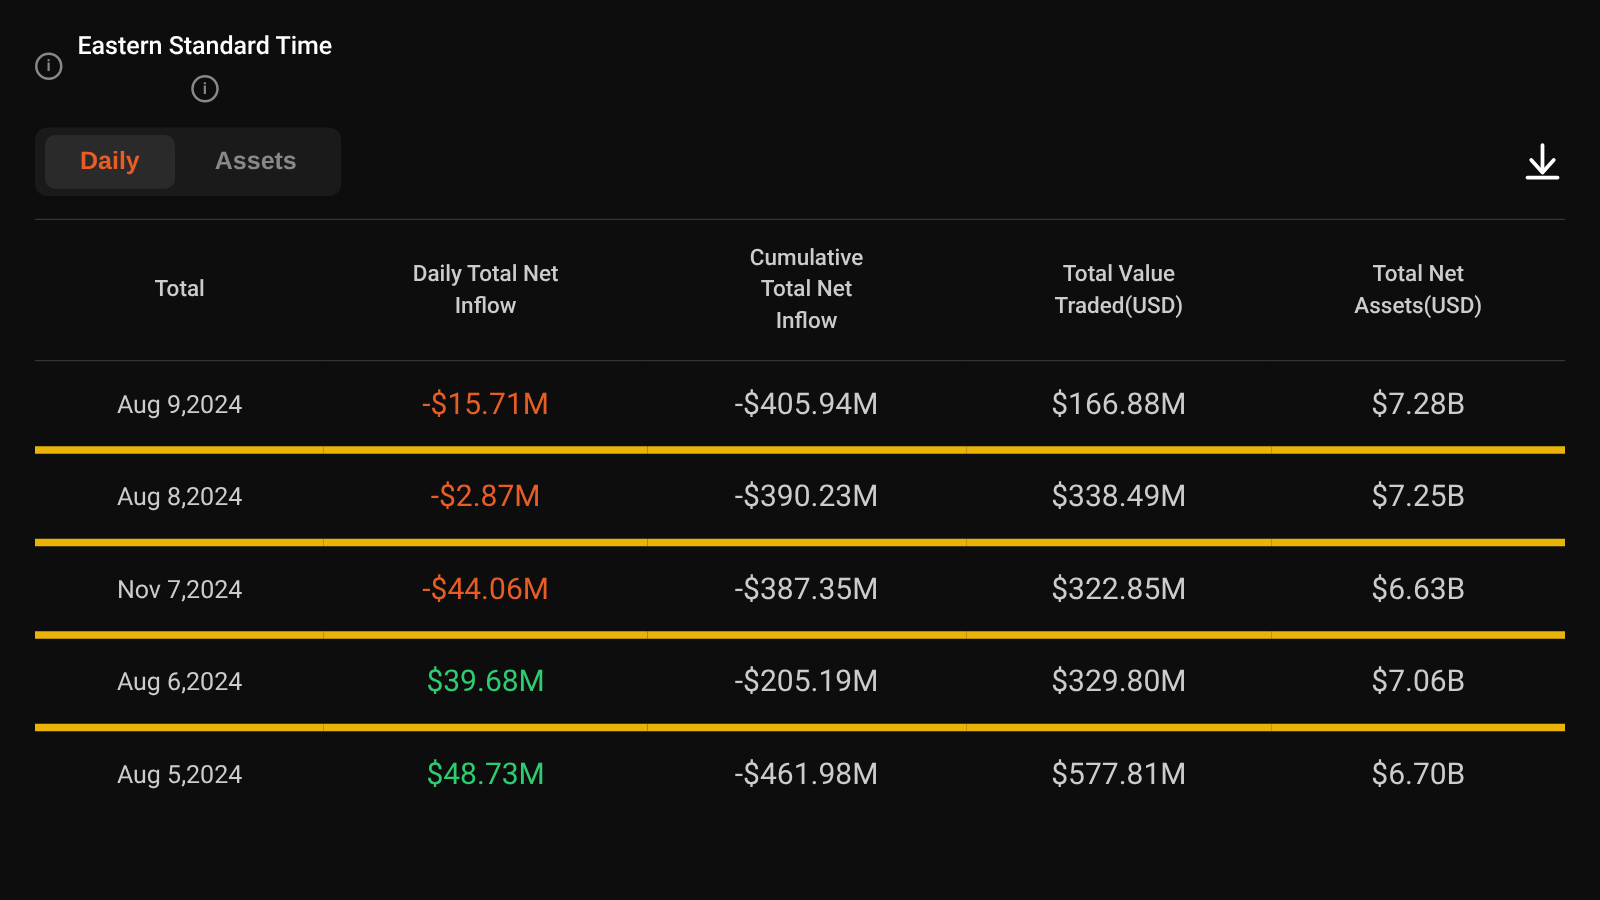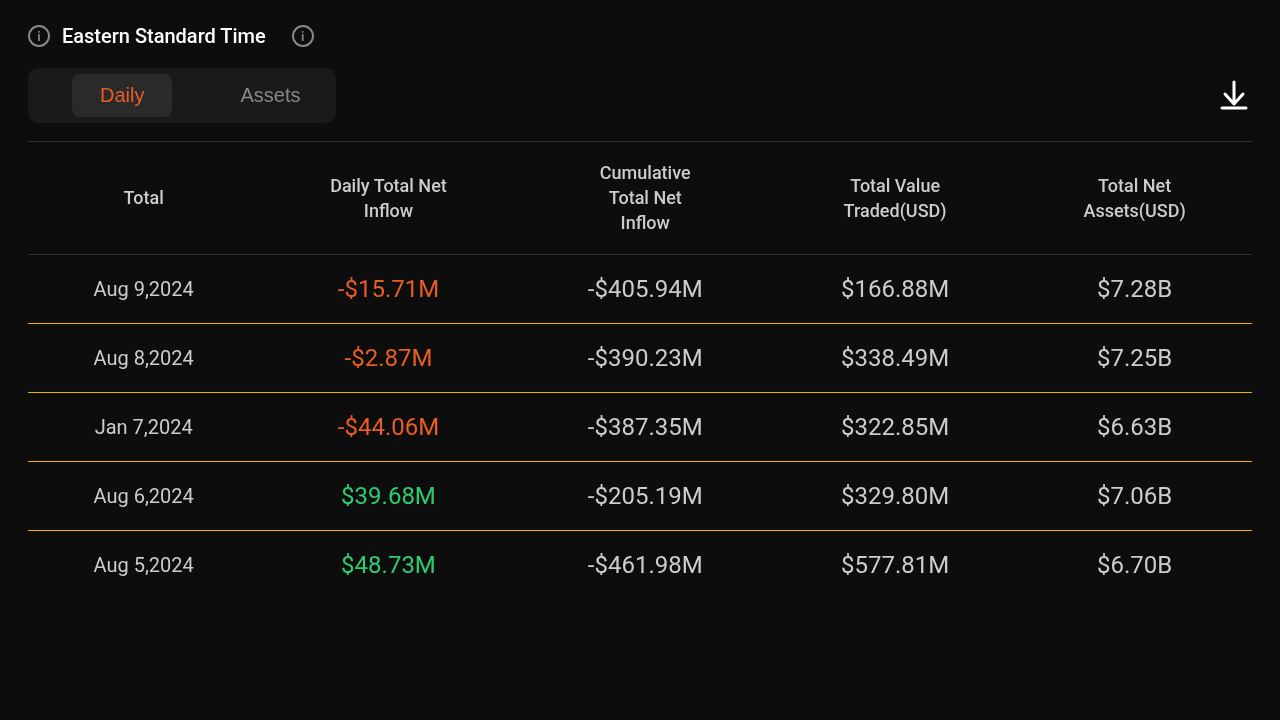--- a/index.html
+++ b/index.html
@@ -52,21 +52,22 @@
       color: #888;
       font-size: 13px;
       font-weight: 600;
       cursor: pointer;
       flex-shrink: 0;
     }
 
     .timezone-section {
       display: flex;
       align-items: center;
-      gap: 26px;
+      gap: 12px;
+      flex-direction: column;
     }
 
     .timezone-label {
       font-size: 20px;
       color: #ffffff;
       font-weight: 500;
     }
 
     .tabs-row {
       display: flex;
@@ -83,23 +84,22 @@
       padding: 6px 8px;
       gap: 4px;
     }
 
     .tab-btn {
       padding: 10px 28px;
       border-radius: 8px;
       border: none;
       cursor: pointer;
       font-size: 20px;
-      font-weight: 400;
+      font-weight: 700;
       transition: background 0.2s;
-      margin-left: 36px;
     }
 
     .tab-btn.active {
       background-color: #2a2a2a;
       color: #e85d26;
     }
 
     .tab-btn.inactive {
       background-color: transparent;
       color: #888888;
@@ -142,21 +142,21 @@
       color: #cccccc;
       line-height: 1.4;
       vertical-align: middle;
     }
 
     thead th:first-child {
       text-align: center;
     }
 
     tbody tr {
-      border-bottom: 1px solid #eab308;
+      border-bottom: 6px solid #eab308;
     }
 
     tbody tr:last-child {
       border-bottom: none;
     }
 
     tbody td {
       padding: 20px 20px;
       text-align: center;
       font-size: 24px;
@@ -235,21 +235,21 @@
             <td>$7.28B</td>
           </tr>
           <tr>
             <td>Aug 8,2024</td>
             <td class="negative">-$2.87M</td>
             <td class="neutral">-$390.23M</td>
             <td>$338.49M</td>
             <td>$7.25B</td>
           </tr>
           <tr>
-            <td>Jan 7,2024</td>
+            <td>Nov 7,2024</td>
             <td class="negative">-$44.06M</td>
             <td class="neutral">-$387.35M</td>
             <td>$322.85M</td>
             <td>$6.63B</td>
           </tr>
           <tr>
             <td>Aug 6,2024</td>
             <td class="positive">$39.68M</td>
             <td class="neutral">-$205.19M</td>
             <td>$329.80M</td>

